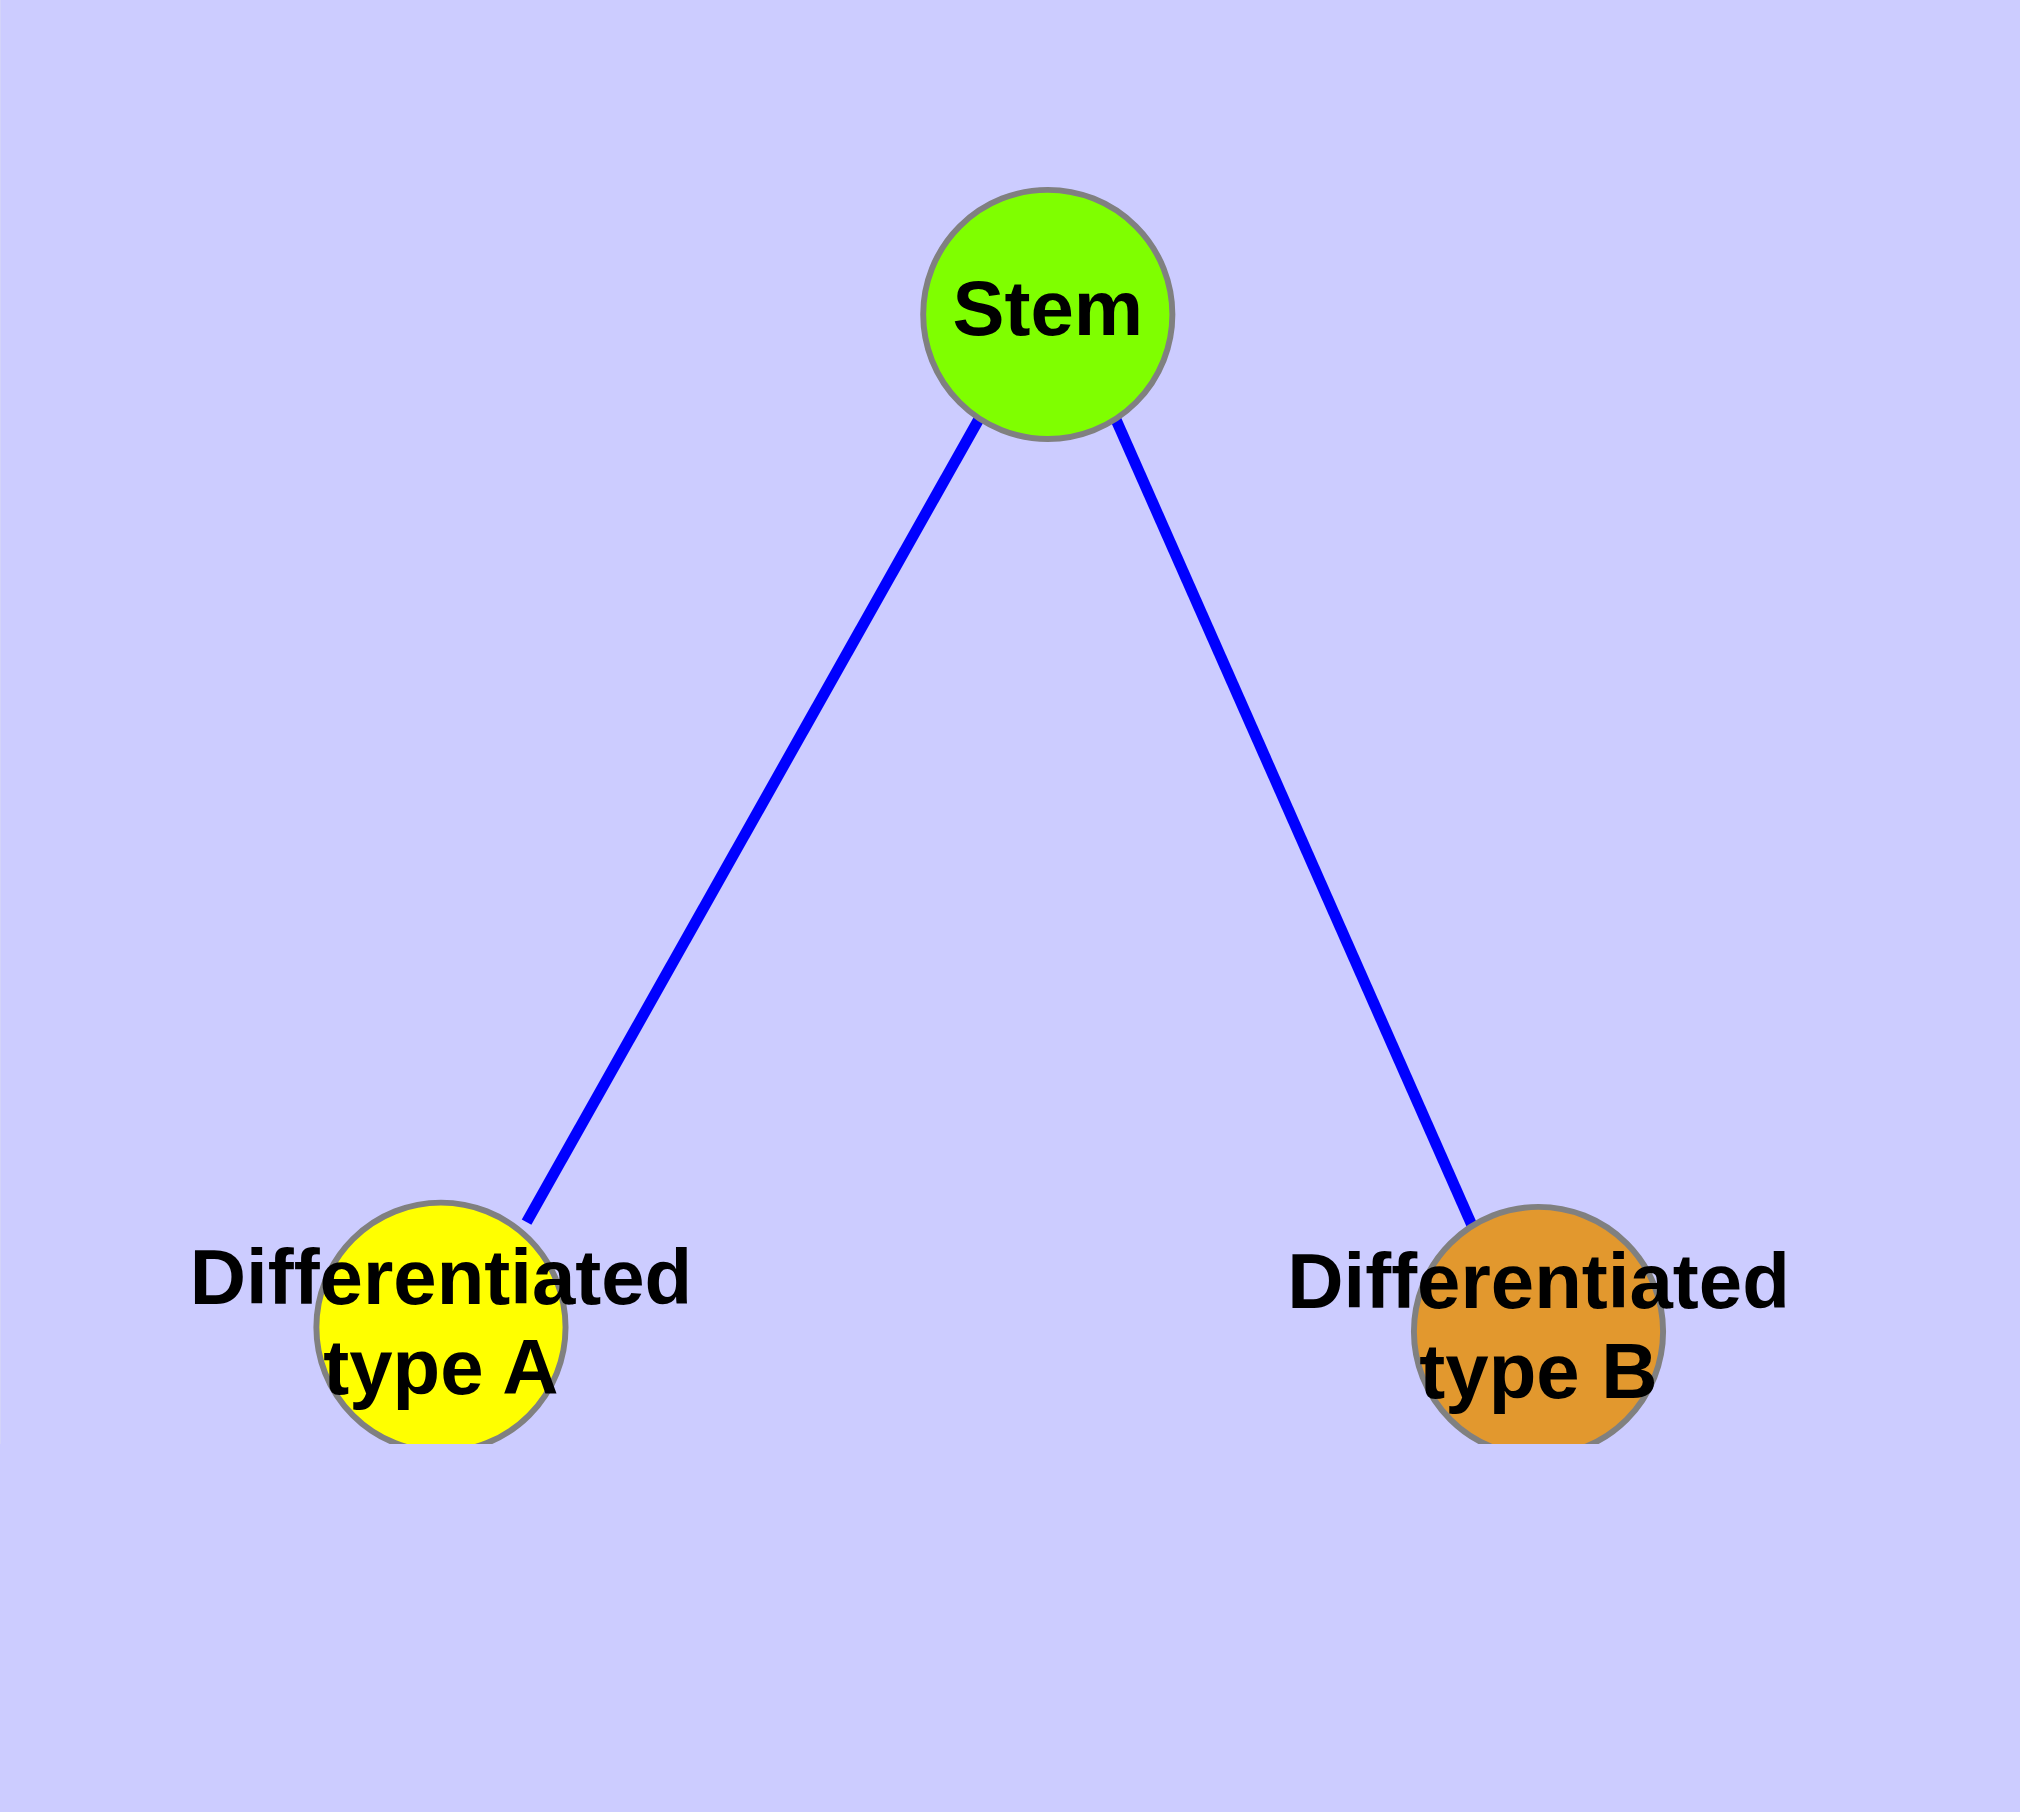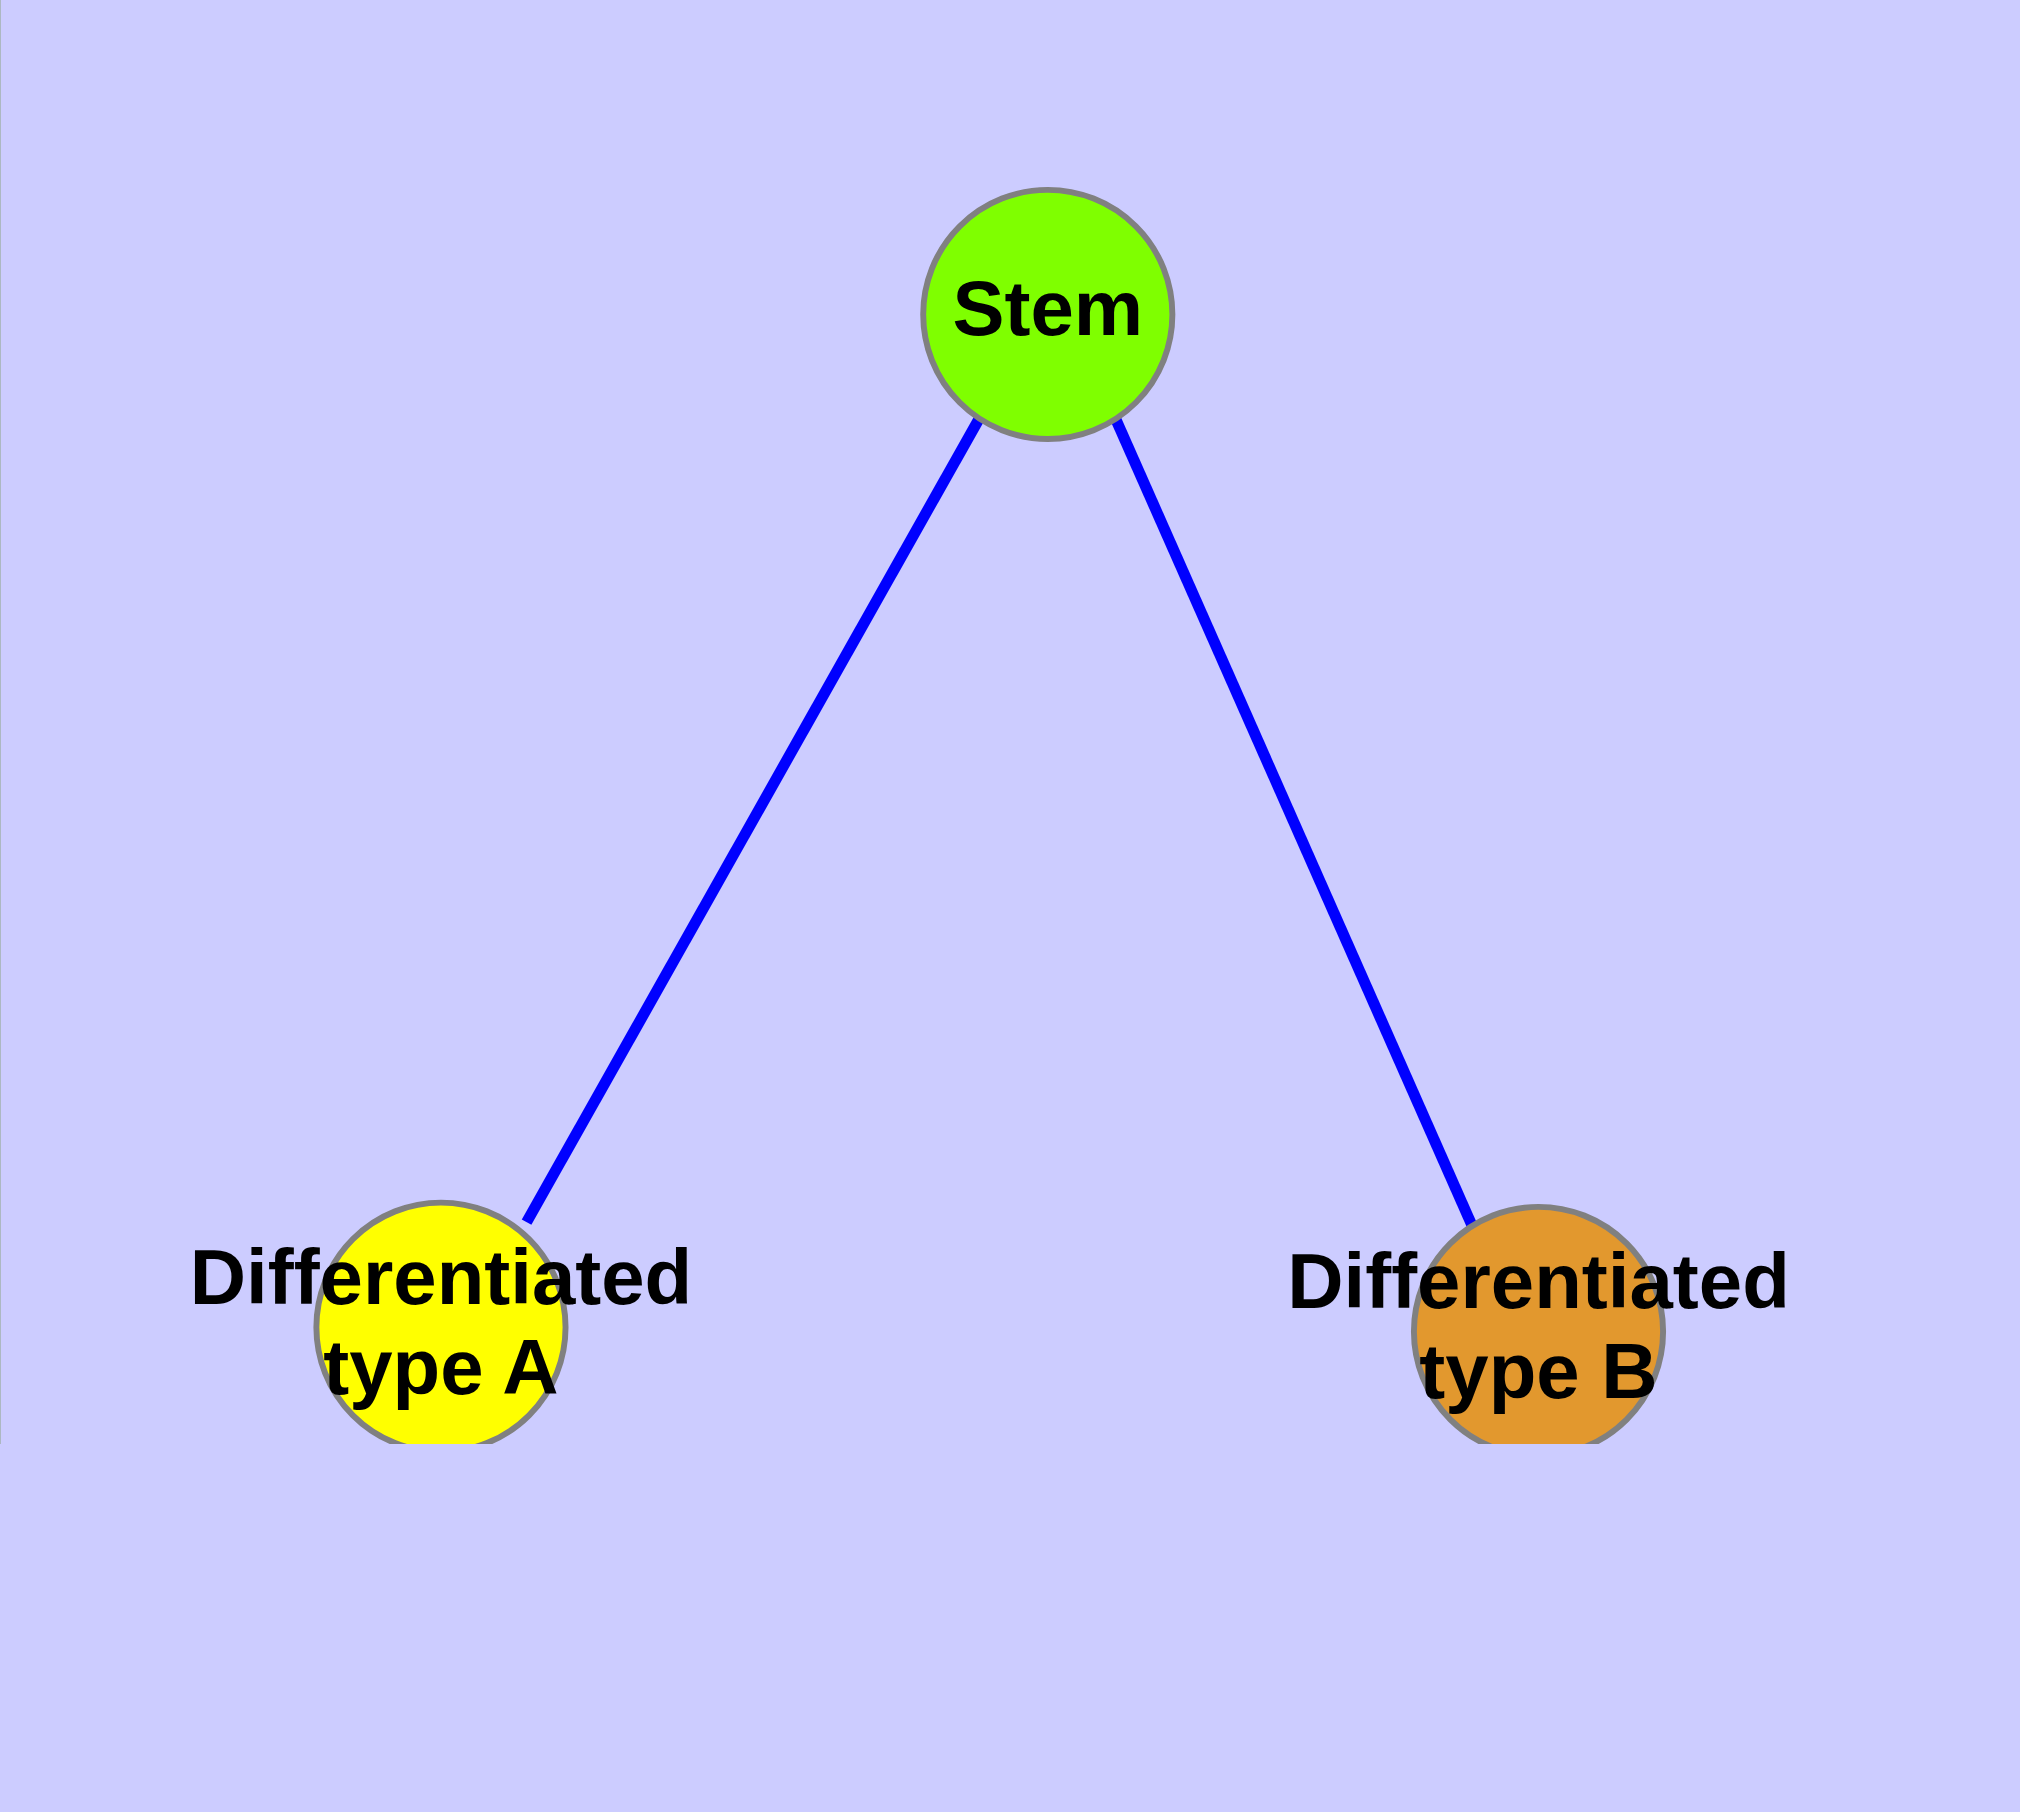--- a/index.html
+++ b/index.html
@@ -5,21 +5,21 @@
 <style>
   html, body {
     margin: 0;
     padding: 0;
     background: #ccccff;
   }
   #stage {
     position: relative;
     width: 2021px;
     height: 1444px;
-    background: #4d7c0f;
+    background: #e5e5e5;
     overflow: hidden;
     font-family: "Liberation Sans", "DejaVu Sans", sans-serif;
   }
   #graph-svg {
     position: absolute;
     left: 0;
     top: 0;
     width: 2021px;
     height: 1812px;
     display: block;

